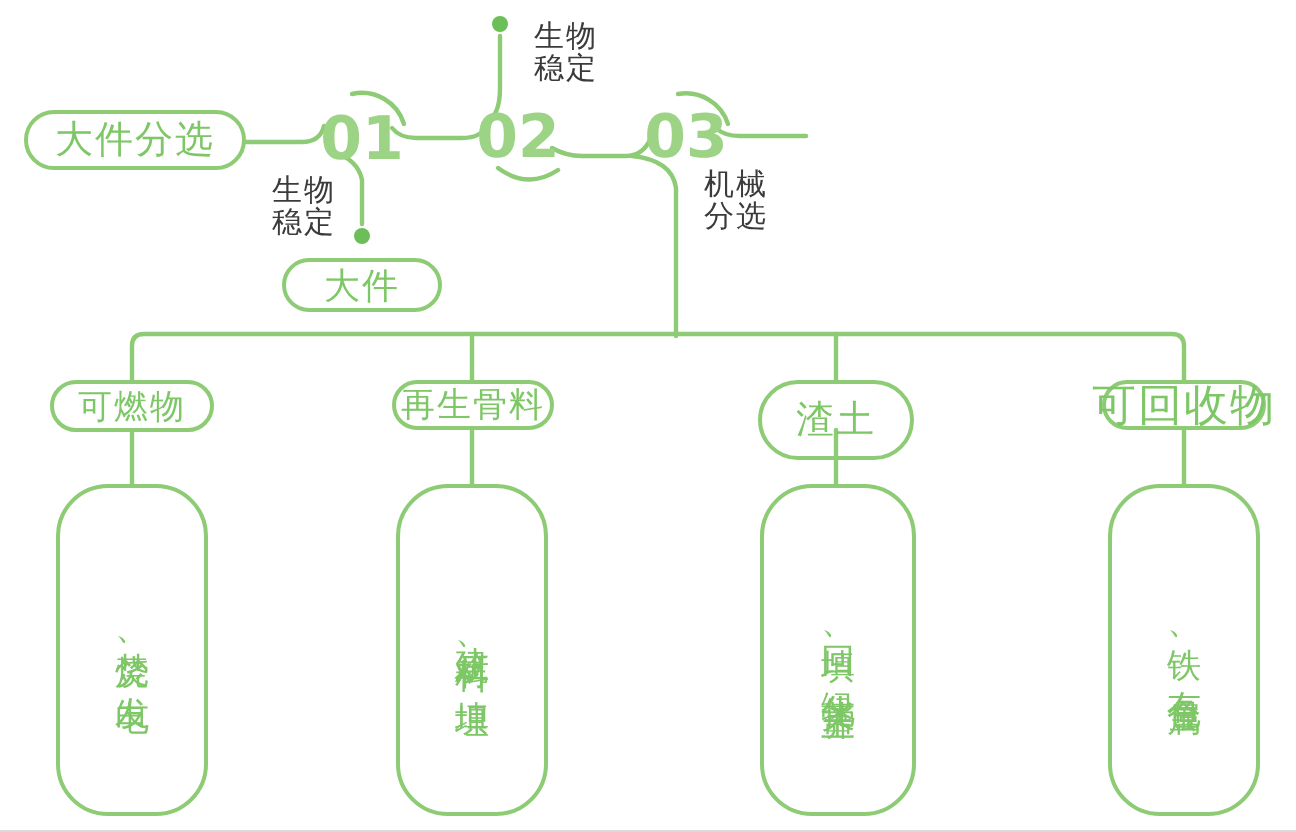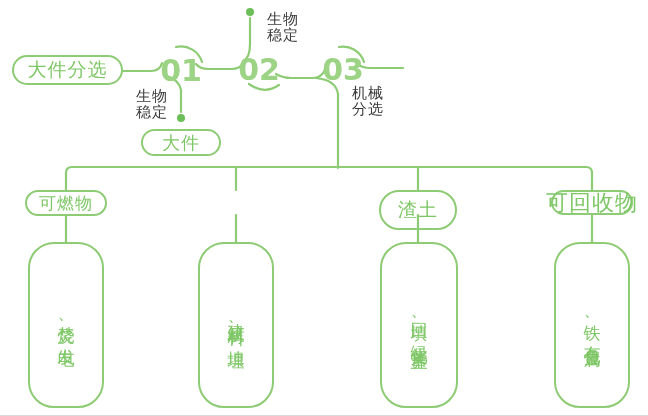--- a/index.html
+++ b/index.html
@@ -73,20 +73,21 @@
   <span class="step-num" style="left:259px;top:69px">02</span>
   <span class="step-num" style="left:343px;top:69px">03</span>
 
   <div class="dark-label" style="left:136px;top:88px;width:34px">生物稳定</div>
   <div class="dark-label" style="left:267px;top:11px;width:34px">生物稳定</div>
   <div class="dark-label" style="left:352px;top:85px;width:34px">机械分选</div>
 
   <div class="pill" style="left:141px;top:129px;width:80px;height:27px;font-size:18px">大件</div>
 
   <div class="pill" style="left:25px;top:190px;width:82px;height:26px;font-size:17px">可燃物</div>
+  <div class="pill" style="left:196px;top:190px;width:81px;height:25px;font-size:17px">再生骨料</div>
   <div class="pill" style="left:379px;top:190px;width:78px;height:40px;font-size:19px">渣土</div>
   <div class="pill" style="left:551px;top:190px;width:82px;height:25px;font-size:22px">可回收物</div>
 
   <div class="vbox" style="left:28px;top:242px;width:76px;height:166px">
     <span class="vtext">焚烧、发电</span>
   </div>
   <div class="vbox" style="left:198px;top:242px;width:76px;height:166px">
     <span class="vtext">建筑材料、填埋</span>
   </div>
   <div class="vbox" style="left:380px;top:242px;width:78px;height:166px">

